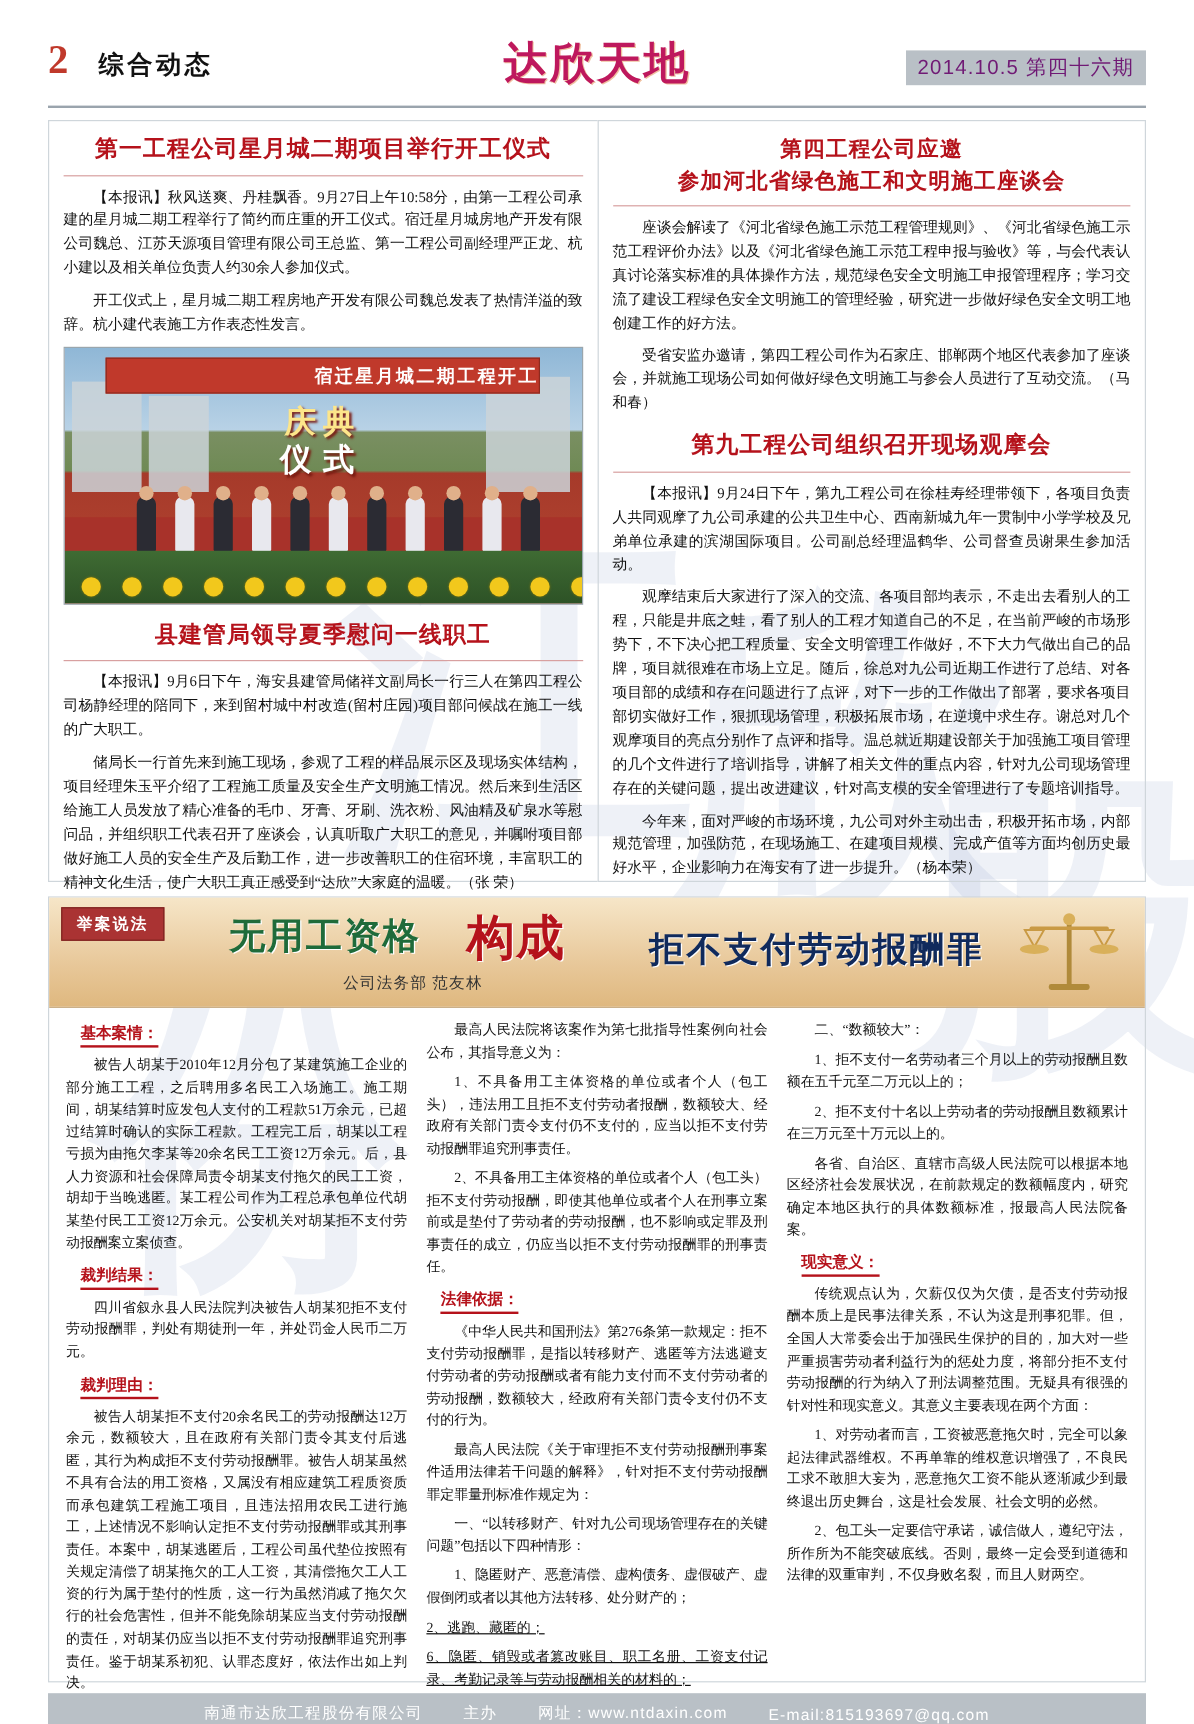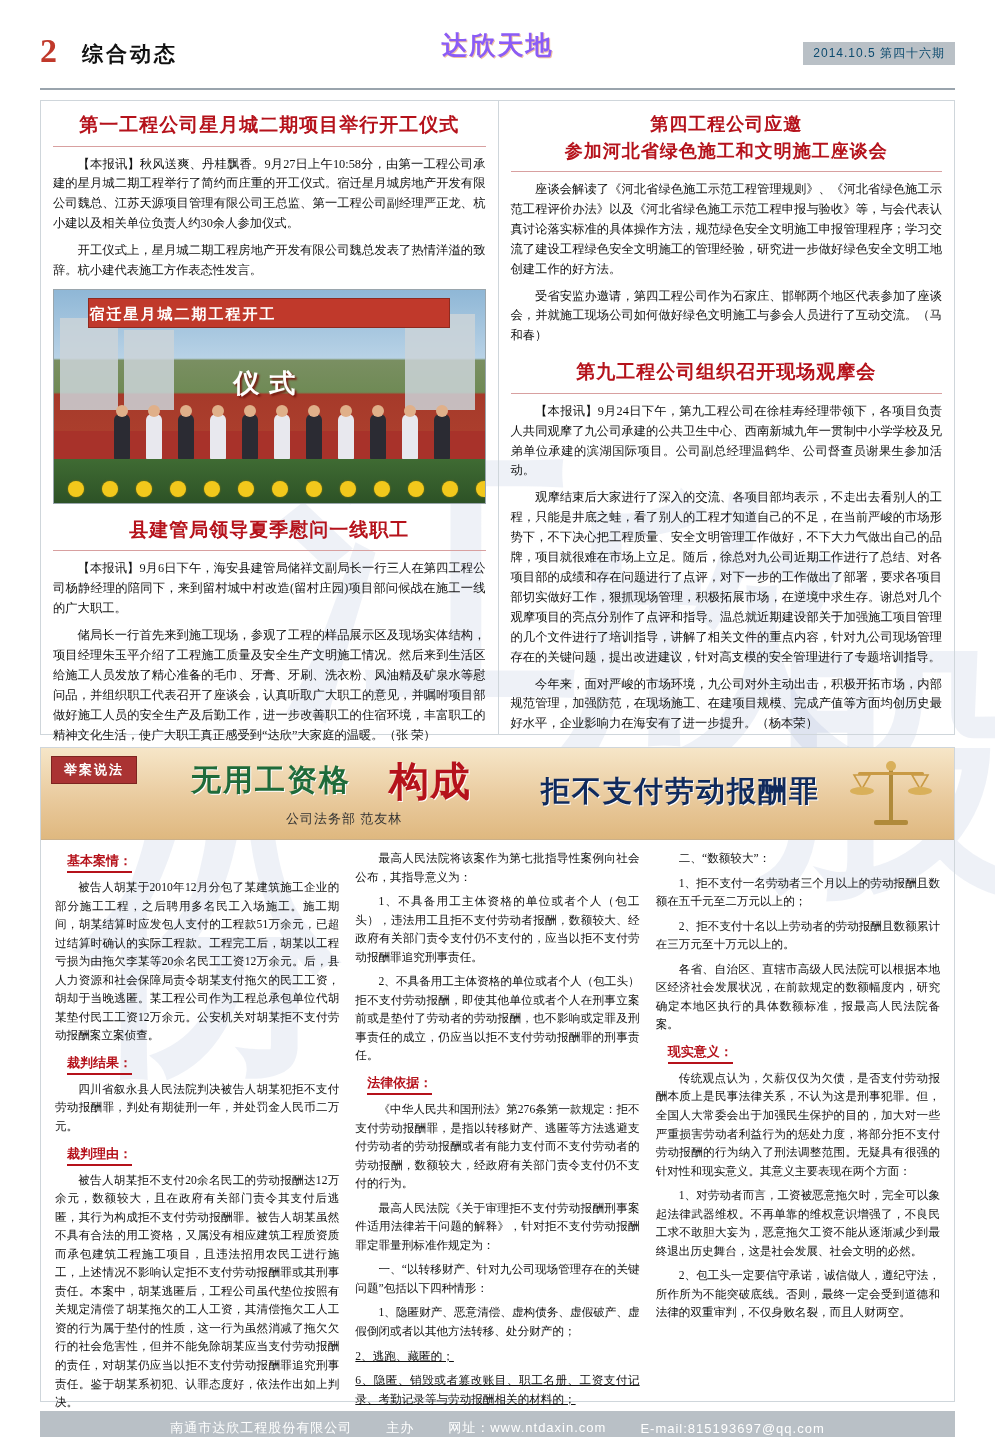--- a/index.html
+++ b/index.html
@@ -34,28 +34,28 @@
     position:absolute; left:0; top:2px;
     font-size:34px; font-weight:bold; color:#c0392b;
     font-family:"Liberation Serif", serif;
   }
   .sect-title {
     position:absolute; left:42px; top:10px;
     font-size:21px; font-weight:bold; letter-spacing:3px; color:#111;
   }
   .paper-logo {
     position:absolute; left:50%; transform:translateX(-50%); top:-2px;
-    font-size:26px; font-weight:bold; letter-spacing:2px;
-    color:#8b5cf6;
+    font-size:37px; font-weight:bold; letter-spacing:2px;
+    color:#be185d;
     text-shadow: 1px 1px 0 #f0c0a0;
     font-family:"Liberation Serif", serif;
   }
   .issue-box {
     position:absolute; right:0; top:12px;
-    background:#b9c0c6; color:#0c4a6e; font-size:12px;
+    background:#b9c0c6; color:#701a75; font-size:17px;
     padding:3px 10px; letter-spacing:1px;
     font-family:"Liberation Sans", sans-serif;
   }
   
   .news {
     margin: 10px 40px 0 40px;
     display:flex; gap:0;
     height: 635px;
   }
   .col {
@@ -84,21 +84,21 @@
     margin:8px 0 6px 0; height:215px; position:relative;
     background:linear-gradient(#8fb7d6 0%, #b8d2e6 32%, #7a8f62 33%, #6f8a55 48%, #a63a2a 49%, #b54632 100%);
     overflow:hidden; border:1px solid #9aa6ad;
   }
   .photo .bldg {
     position:absolute; background:#cbd3d8; opacity:.85;
   }
   .photo .banner-top {
     position:absolute; left:8%; top:8px; width:84%; height:30px;
     background:#c0392b; color:#fff; font-weight:bold; font-size:15px;
-    text-align:left; line-height:30px; letter-spacing:2px;
+    text-align:right; line-height:30px; letter-spacing:2px;
     border:1px solid #8e2a1f;
   }
   .photo .banner-mid {
     position:absolute; left:24%; top:44px; width:52%;
     text-align:center; color:#fde68a; font-weight:bold;
     font-size:26px; letter-spacing:6px;
     text-shadow:2px 2px 2px #7a1b12;
   }
   .photo .banner-mid2 {
     position:absolute; left:24%; top:76px; width:52%;
@@ -209,20 +209,21 @@
     <div class="col left">
       <div class="headline">第一工程公司星月城二期项目举行开工仪式</div>
       <p class="body">【本报讯】秋风送爽、丹桂飘香。9月27日上午10:58分，由第一工程公司承建的星月城二期工程举行了简约而庄重的开工仪式。宿迁星月城房地产开发有限公司魏总、江苏天源项目管理有限公司王总监、第一工程公司副经理严正龙、杭小建以及相关单位负责人约30余人参加仪式。</p>
       <p class="body">开工仪式上，星月城二期工程房地产开发有限公司魏总发表了热情洋溢的致辞。杭小建代表施工方作表态性发言。</p>
 
       <div class="photo">
         <div class="bldg" style="left:6px; top:28px; width:58px; height:92px;"></div>
         <div class="bldg" style="left:70px; top:40px; width:50px; height:80px;"></div>
         <div class="bldg" style="right:10px; top:24px; width:70px; height:96px;"></div>
         <div class="banner-top">宿迁星月城二期工程开工</div>
+        <div class="banner-mid">庆典</div>
         <div class="banner-mid2">仪式</div>
         <div class="carpet"></div>
         <div class="people">
           <div class="person" style="left:60px;">
               <span class="hd"></span>
             </div>
           <div class="person w" style="left:92px;">
               <span class="hd"></span>
             </div>
           <div class="person" style="left:124px;">

